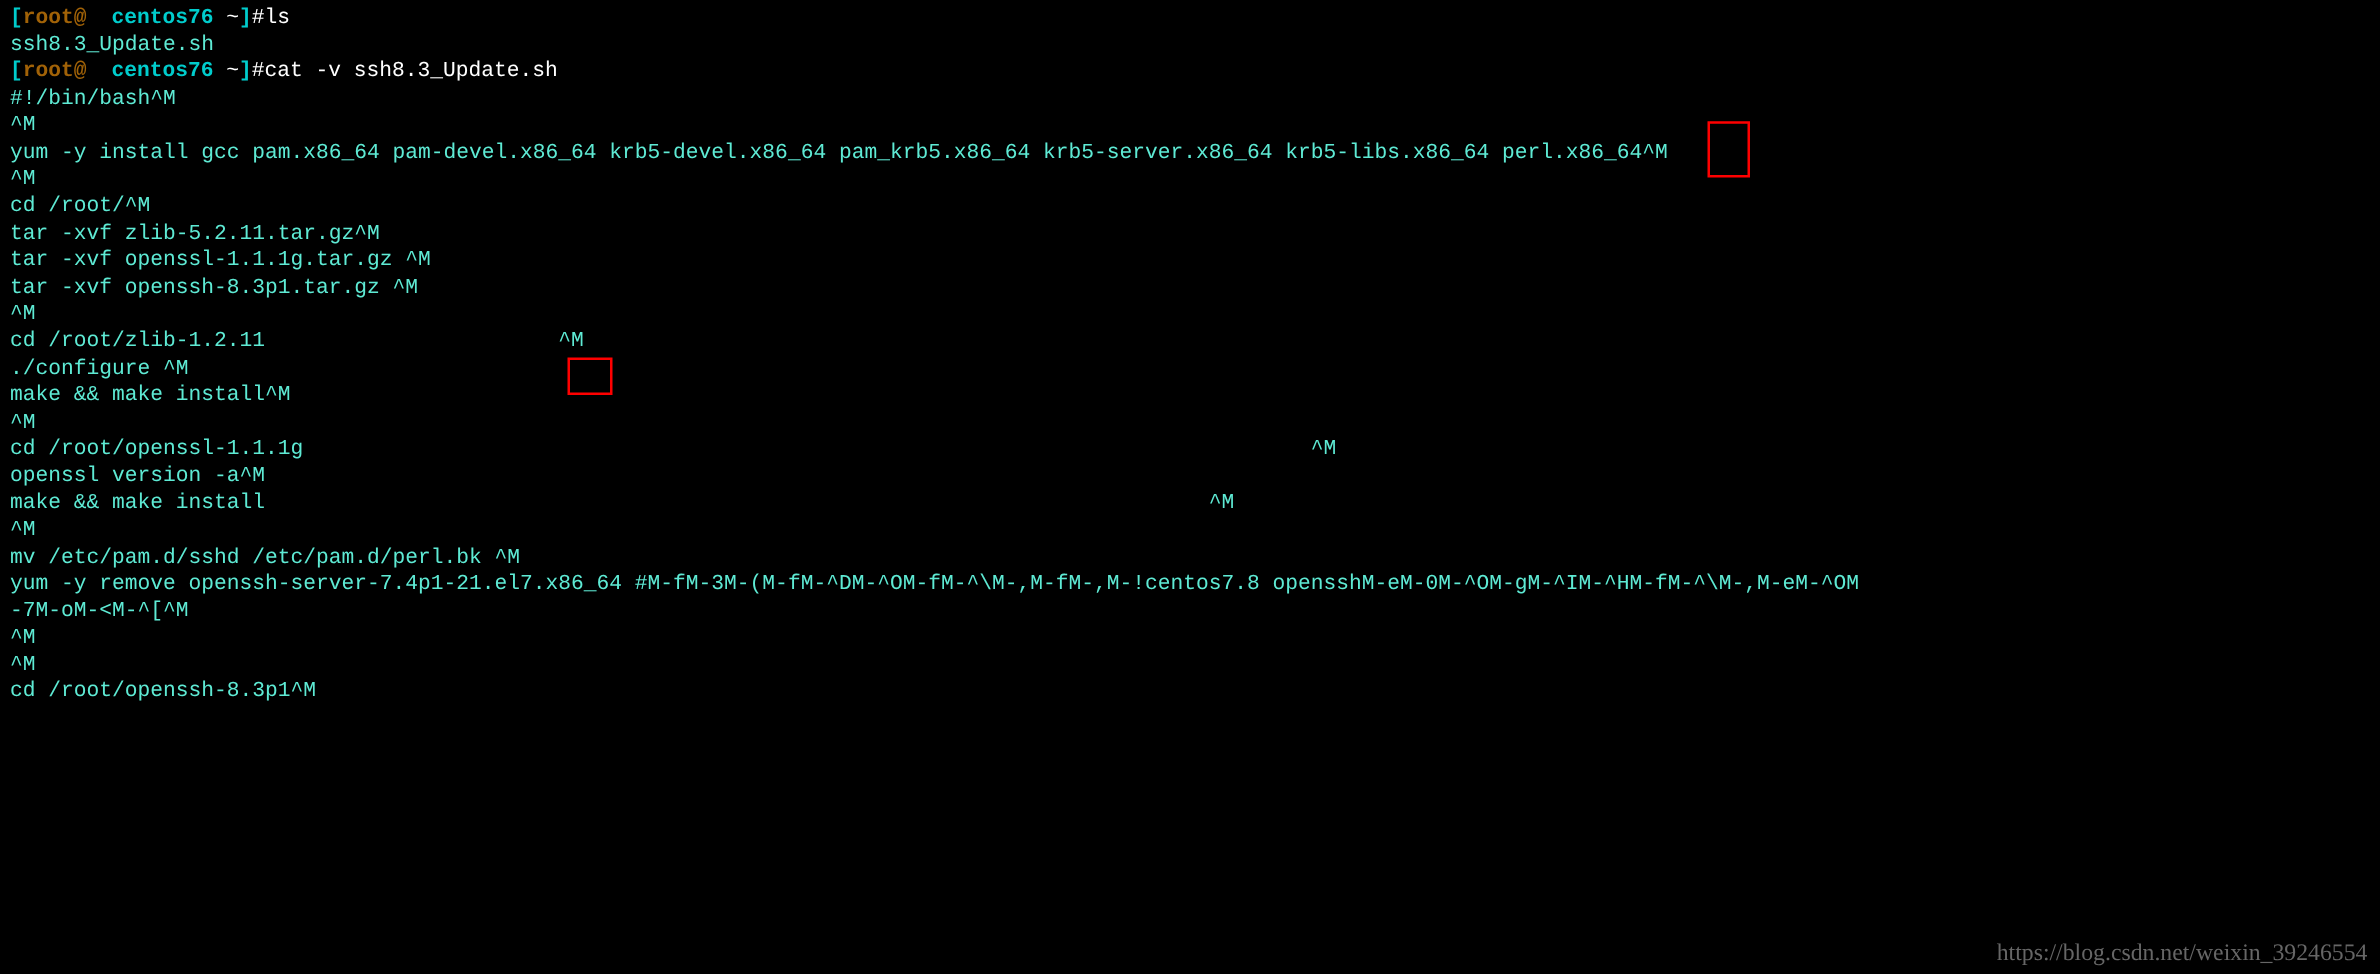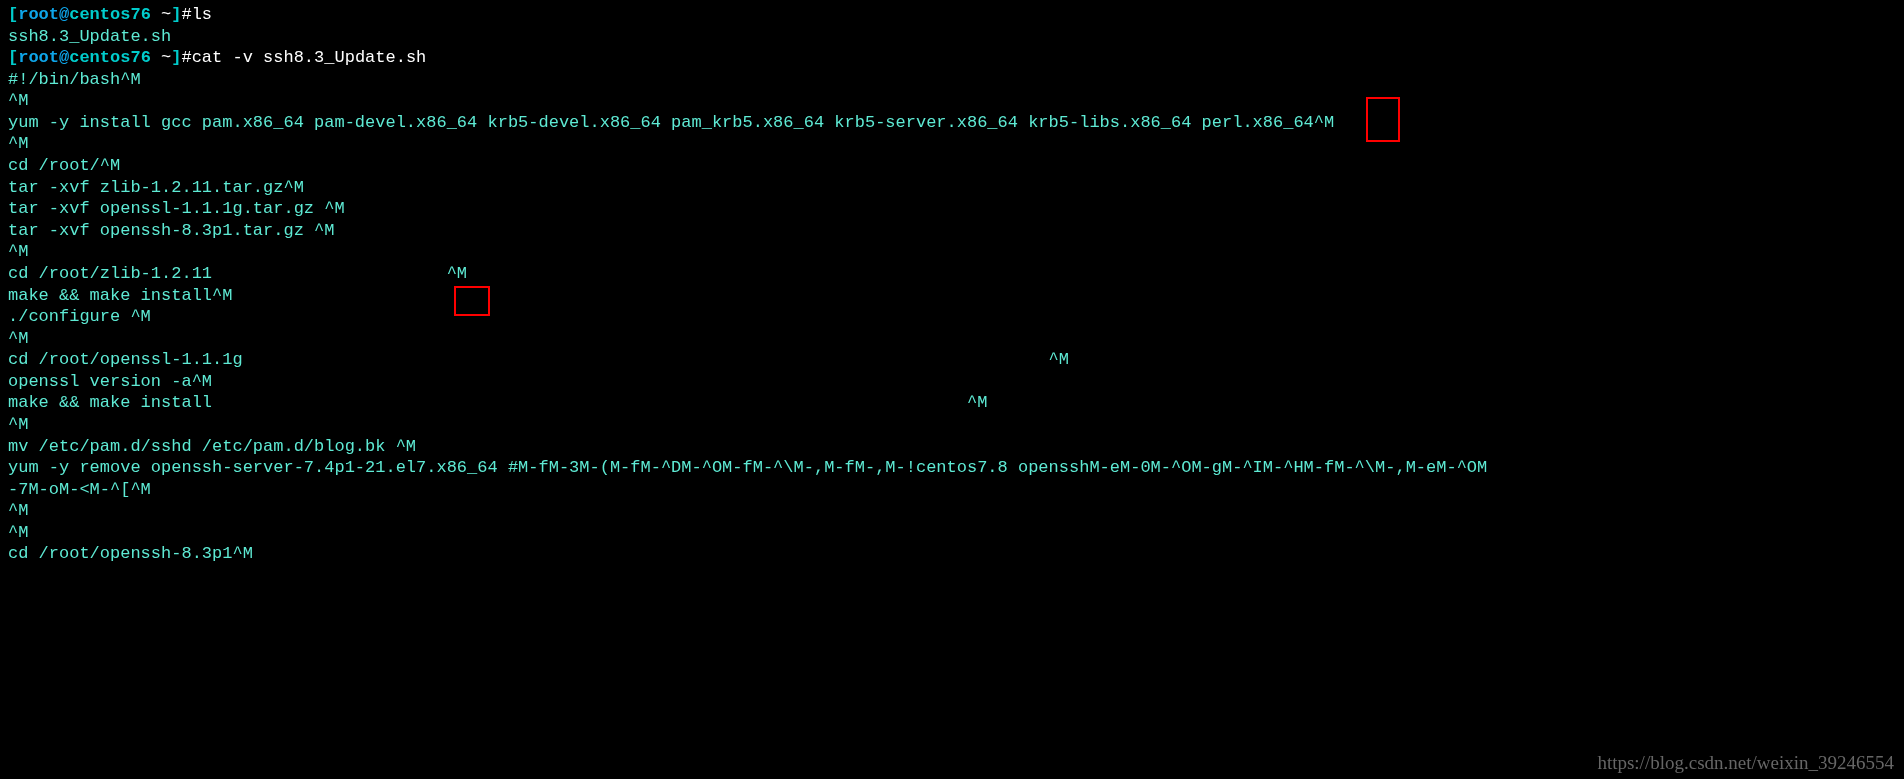--- a/index.html
+++ b/index.html
@@ -21,26 +21,27 @@
     }
     .terminal-line {
       white-space: pre;
       display: block;
     }
     .prompt-bracket {
       color: #00cccc;
       font-weight: bold;
     }
     .prompt-user {
-      color: #0ea5e9;
+      color: #a16207;
       font-weight: bold;
     }
     .prompt-host {
       color: #00cccc;
       font-weight: bold;
+      padding-left: 20px;
     }
     .prompt-path {
       color: #ffffff;
     }
     .prompt-hash {
       color: #ffffff;
     }
     .command-text {
       color: #ffffff;
     }
@@ -79,33 +80,33 @@
 
 <div>
   <span class="terminal-line"><span class="prompt-bracket">[</span><span class="prompt-user">root</span><span class="prompt-user">@</span><span class="prompt-host">centos76</span><span class="prompt-path"> </span><span class="prompt-path">~</span><span class="prompt-bracket">]</span><span class="prompt-hash">#</span><span class="command-text">ls</span></span>
   <span class="terminal-line output-text">ssh8.3_Update.sh</span>
   <span class="terminal-line"><span class="prompt-bracket">[</span><span class="prompt-user">root</span><span class="prompt-user">@</span><span class="prompt-host">centos76</span><span class="prompt-path"> </span><span class="prompt-path">~</span><span class="prompt-bracket">]</span><span class="prompt-hash">#</span><span class="command-text">cat -v ssh8.3_Update.sh</span></span>
   <span class="terminal-line output-text">#!/bin/bash^M</span>
   <span class="terminal-line output-text">^M</span>
   <span class="terminal-line output-text">yum -y install gcc pam.x86_64 pam-devel.x86_64 krb5-devel.x86_64 pam_krb5.x86_64 krb5-server.x86_64 krb5-libs.x86_64 perl.x86_64^M</span>
   <span class="terminal-line output-text">^M</span>
   <span class="terminal-line output-text">cd /root/^M</span>
-  <span class="terminal-line output-text">tar -xvf zlib-1.2.11.tar.gz^M</span>
+  <span class="terminal-line output-text">tar -xvf zlib-5.2.11.tar.gz^M</span>
   <span class="terminal-line output-text">tar -xvf openssl-1.1.1g.tar.gz ^M</span>
   <span class="terminal-line output-text">tar -xvf openssh-8.3p1.tar.gz ^M</span>
   <span class="terminal-line output-text">^M</span>
   <span class="terminal-line output-text">cd /root/zlib-1.2.11                       ^M</span>
+  <span class="terminal-line output-text">./configure ^M</span>
   <span class="terminal-line output-text">make &amp;&amp; make install^M</span>
-  <span class="terminal-line output-text">./configure ^M</span>
   <span class="terminal-line output-text">^M</span>
   <span class="terminal-line output-text">cd /root/openssl-1.1.1g                                                                               ^M</span>
   <span class="terminal-line output-text">openssl version -a^M</span>
   <span class="terminal-line output-text">make &amp;&amp; make install                                                                          ^M</span>
   <span class="terminal-line output-text">^M</span>
-  <span class="terminal-line output-text">mv /etc/pam.d/sshd /etc/pam.d/blog.bk ^M</span>
+  <span class="terminal-line output-text">mv /etc/pam.d/sshd /etc/pam.d/perl.bk ^M</span>
   <span class="terminal-line output-text">yum -y remove openssh-server-7.4p1-21.el7.x86_64 #M-fM-3M-(M-fM-^DM-^OM-fM-^\M-,M-fM-,M-!centos7.8 opensshM-eM-0M-^OM-gM-^IM-^HM-fM-^\M-,M-eM-^OM</span>
   <span class="terminal-line output-text">-7M-oM-&lt;M-^[^M</span>
   <span class="terminal-line output-text">^M</span>
   <span class="terminal-line output-text">^M</span>
   <span class="terminal-line output-text">cd /root/openssh-8.3p1^M</span>
 </div>
 
 <div class="red-box red-box-1"></div>
 <div class="red-box red-box-2"></div>
 

